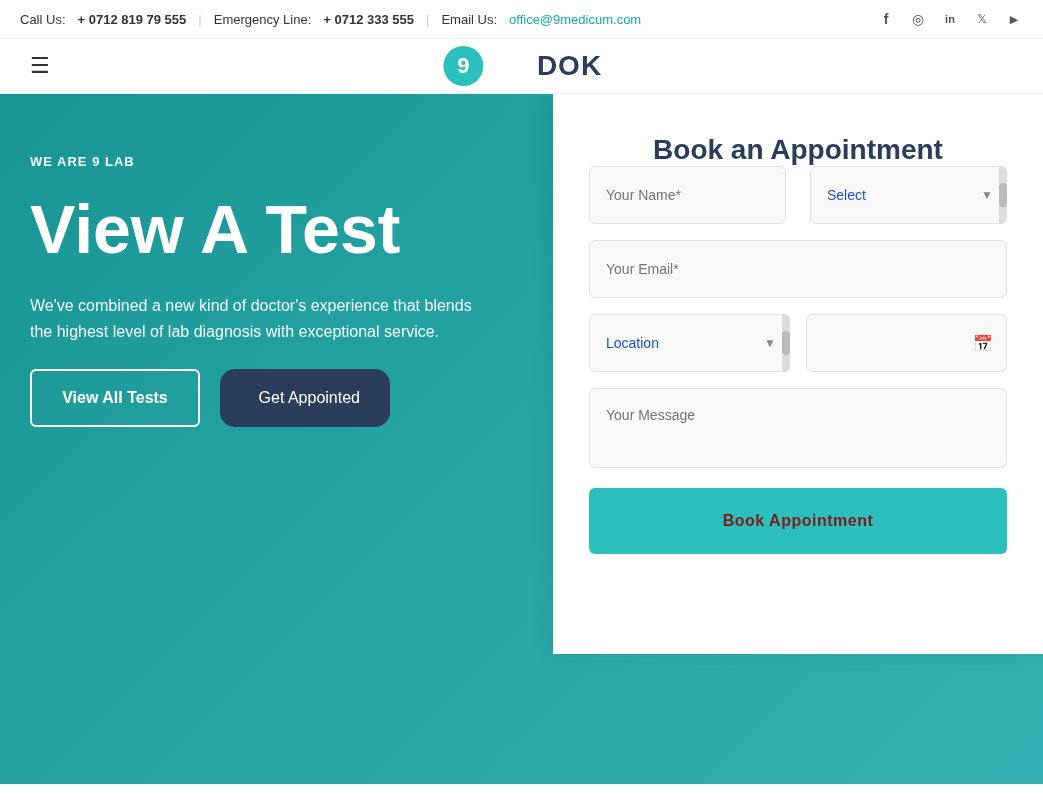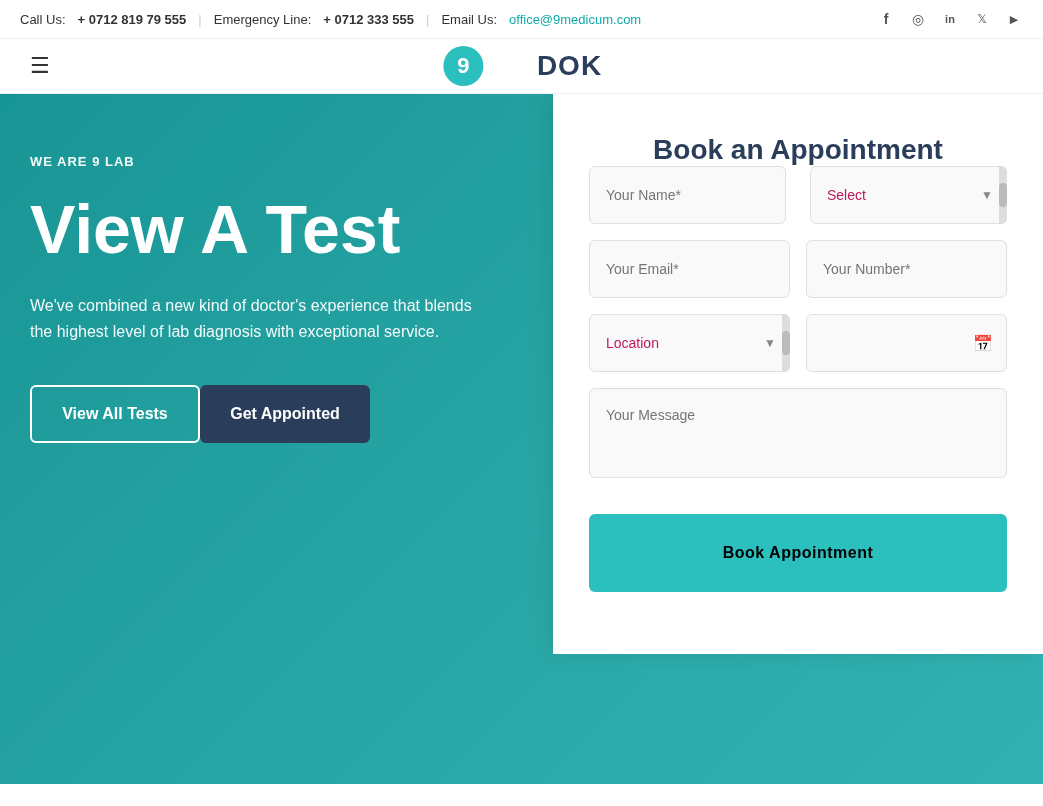--- a/index.html
+++ b/index.html
@@ -115,50 +115,51 @@
     }
     .hero-title {
       font-size: 68px;
       font-weight: 800;
       line-height: 1.05;
       margin-bottom: 28px;
     }
     .hero-desc {
       font-size: 16px;
       line-height: 1.6;
-      margin-bottom: 40px;
+      margin-bottom: 24px;
       max-width: 460px;
       opacity: 0.95;
     }
     .hero-buttons {
       display: flex;
+      gap: 20px;
     }
     .btn-outline {
       padding: 18px 30px;
       border: 2px solid #fff;
       background: transparent;
       color: #fff;
       font-size: 16px;
       font-weight: 600;
       border-radius: 6px;
       cursor: pointer;
       min-width: 170px;
       text-align: center;
     }
     .btn-solid {
       padding: 18px 30px;
       background: #2a3d5b;
       color: #fff;
       font-size: 16px;
-      font-weight: 700;
+      font-weight: 400;
       border: none;
-      border-radius: 6px;
+      border-radius: 15px;
       cursor: pointer;
       min-width: 170px;
-      text-align: center;
+      text-align: right;
     }
 
     
     .appointment-card {
       position: absolute;
       right: 0;
       top: 0;
       width: 490px;
       background: #fff;
       padding: 40px 36px 36px;
@@ -181,21 +182,21 @@
       flex: 1;
       position: relative;
     }
     .form-field input,
     .form-field select {
       width: 100%;
       padding: 20px 16px;
       border: 1.5px solid #e0e0e0;
       border-radius: 6px;
       font-size: 14px;
-      color: #be185d;
+      color: #1d4ed8;
       background: #f9f9f9;
       appearance: none;
       outline: none;
     }
     .form-field .chevron {
       position: absolute;
       right: 14px;
       top: 50%;
       transform: translateY(-50%);
       color: #888;
@@ -219,35 +220,34 @@
     }
     .form-field textarea {
       width: 100%;
       padding: 18px 16px;
       border: 1.5px solid #e0e0e0;
       border-radius: 6px;
       font-size: 14px;
       color: #888;
       background: #f9f9f9;
       resize: none;
-      height: 90px;
+      height: 80px;
       outline: none;
       font-family: Arial, sans-serif;
     }
     .submit-btn {
       width: 100%;
-      padding: 30px;
+      padding: 24px;
       background: #2bbfbe;
-      color: #000000;
+      color: #7f1d1d;
       font-size: 16px;
       font-weight: 700;
       border: none;
       border-radius: 6px;
       cursor: pointer;
-      margin-top: 16px;
       letter-spacing: 0.5px;
     }
 
     
     .scrollbar-hint {
       position: absolute;
       right: 0;
       top: 0;
       bottom: 0;
       width: 8px;
@@ -337,23 +337,20 @@
           <div class="scrollbar-thumb"></div>
         </div>
       </div>
     </div>
 
     
     <div class="form-row">
       <div class="form-field">
         <input type="email" placeholder="Your Email*" style="">
       </div>
-      <div class="form-field">
-        <input type="tel" placeholder="Your Number*" style="">
-      </div>
     </div>
 
     
     <div class="form-row">
       <div class="form-field" style="position:relative;">
         <select>
           <option>Location</option>
         </select>
         <span class="chevron">▼</span>
         <div class="scrollbar-hint">

